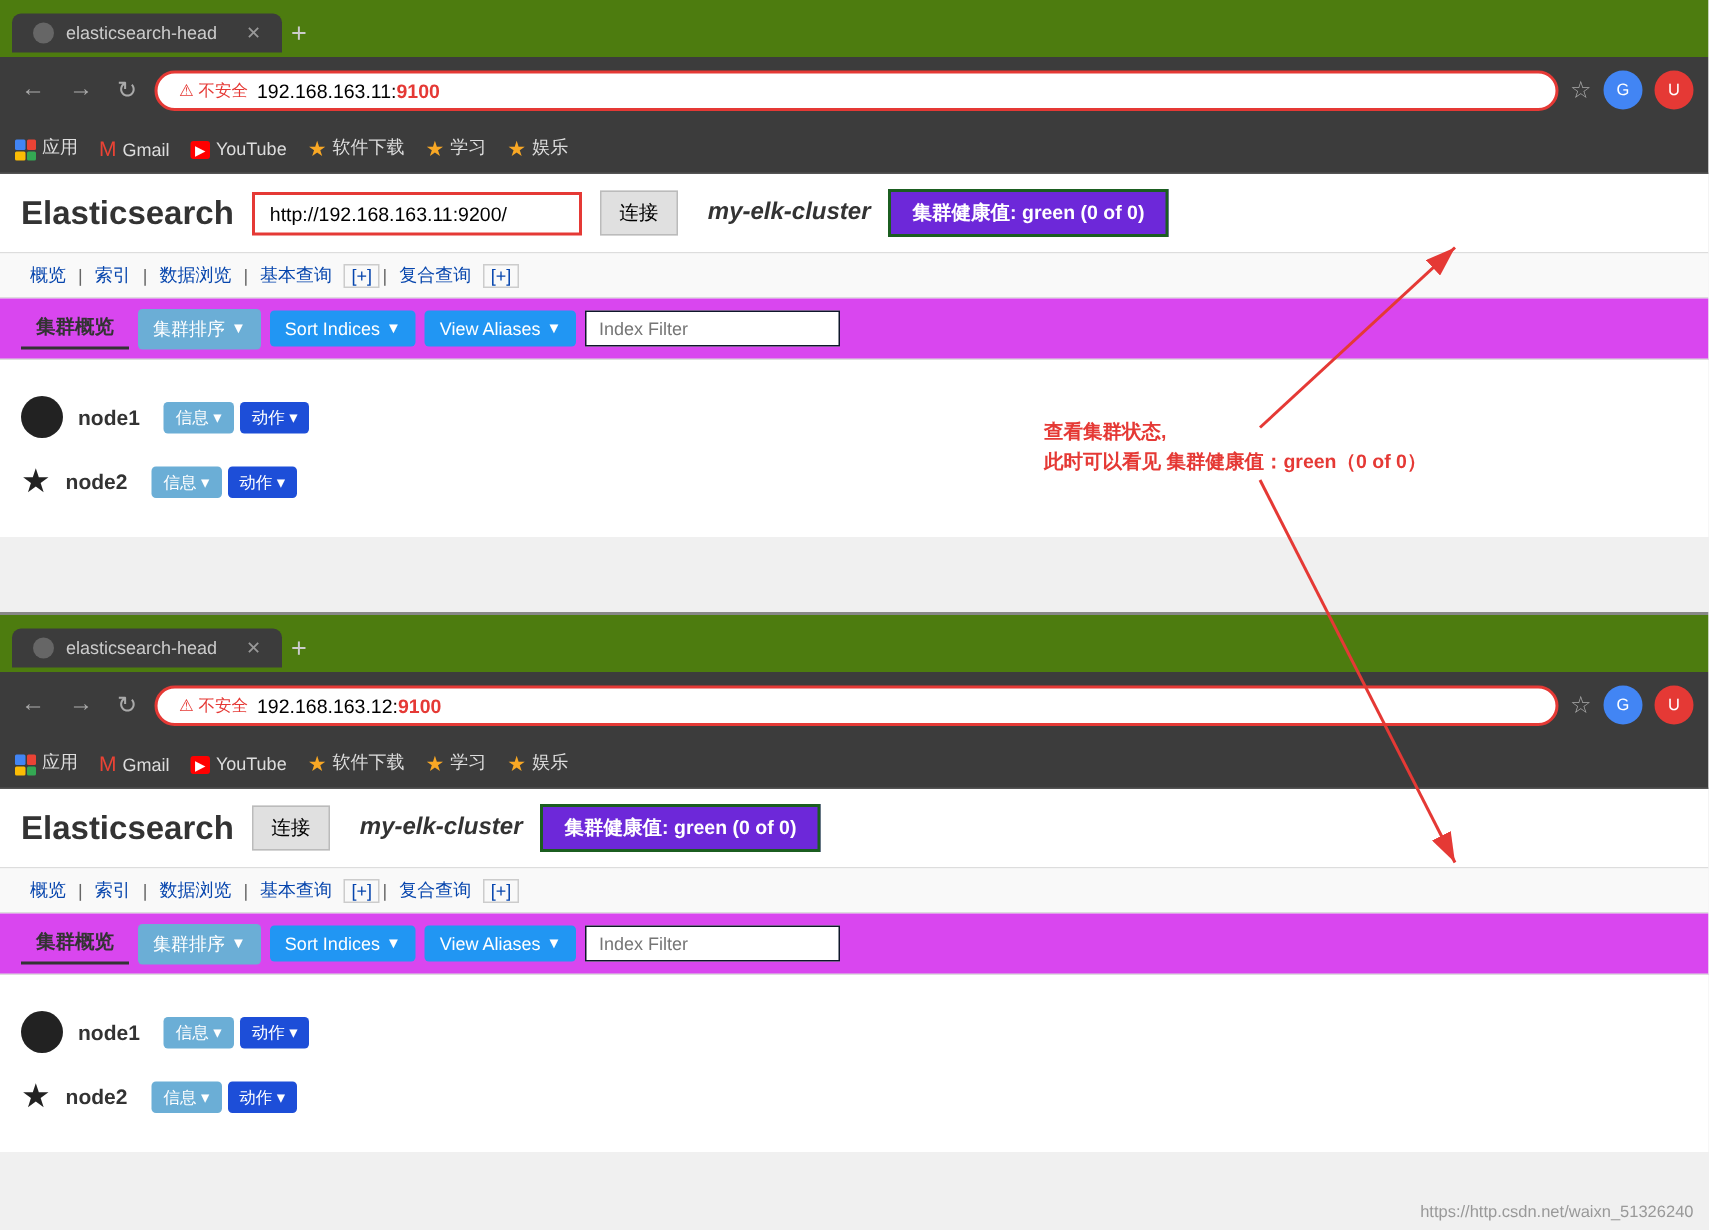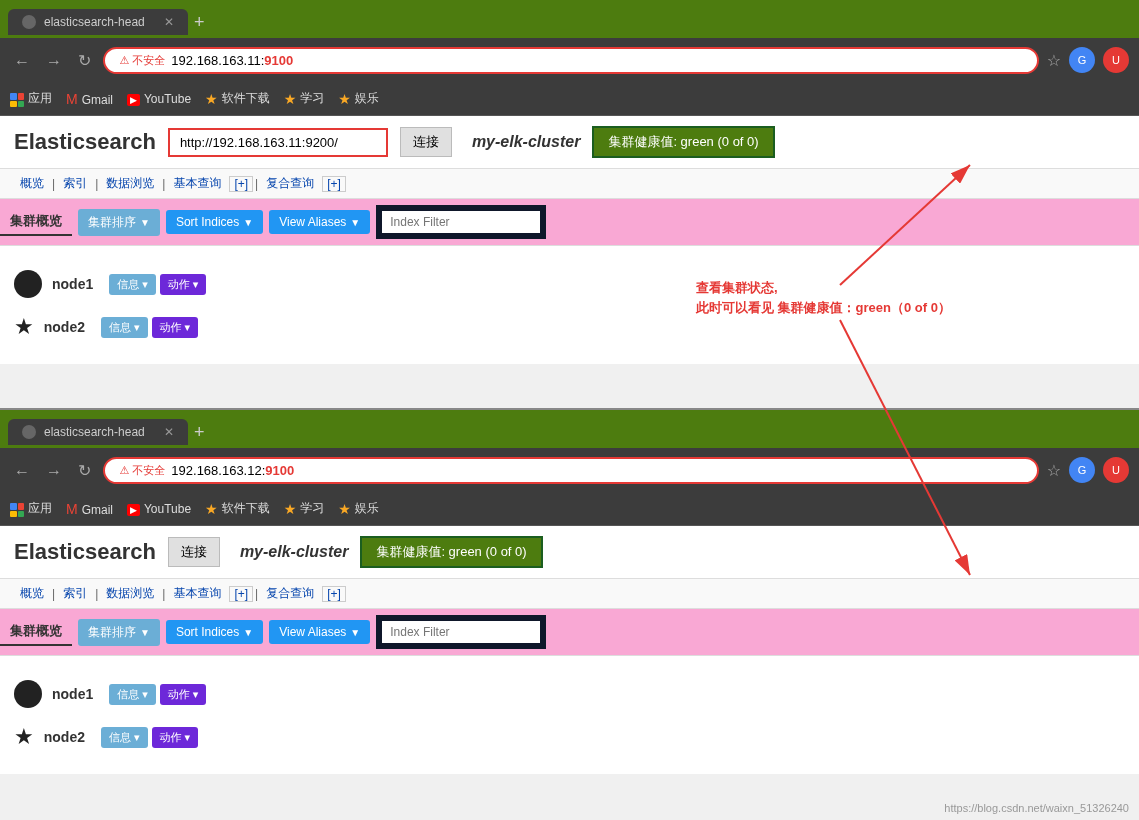--- a/index.html
+++ b/index.html
@@ -22,42 +22,42 @@
     .bookmarks-bar { display: flex; align-items: center; background: #3c3c3c; padding: 4px 10px; gap: 14px; height: 34px; border-bottom: 1px solid #555; }
     .bookmark-item { display: flex; align-items: flex-end; gap: 4px; color: #ddd; font-size: 12px; cursor: pointer; }
 
     
     .es-app { background: #fff; }
     .es-header { display: flex; align-items: center; padding: 10px 14px; gap: 12px; border-bottom: 1px solid #ddd; }
     .es-logo { font-size: 22px; font-weight: bold; color: #333; }
     .es-url-input { border: 2px solid #e53935; padding: 5px 10px; font-size: 13px; width: 220px; }
     .es-connect-btn { background: #e0e0e0; border: 1px solid #bbb; padding: 5px 12px; cursor: pointer; font-size: 13px; }
     .es-cluster-name { font-size: 16px; color: #333; font-weight: bold; margin-left: 8px; font-style: italic; }
-    .es-health-badge { background: #4d7c0f; color: #fff; padding: 5px 14px; font-size: 13px; font-weight: normal; border: 2px solid #1b5e20; }
+    .es-health-badge { background: #6d28d9; color: #fff; padding: 5px 14px; font-size: 13px; font-weight: bold; border: 2px solid #1b5e20; }
 
     .es-nav { display: flex; align-items: center; padding: 4px 14px; gap: 2px; border-bottom: 1px solid #ddd; background: #f9f9f9; }
     .es-nav-item { color: #0645ad; font-size: 12px; cursor: pointer; padding: 2px 6px; }
     .es-nav-sep { color: #666; font-size: 12px; }
     .es-nav-add { color: #0645ad; font-size: 12px; cursor: pointer; border: 1px solid #ccc; padding: 0px 4px; }
 
-    .es-toolbar { display: flex; align-items: center; padding: 6px 0; gap: 6px; border-bottom: 1px solid #ddd; background: #f9a8d4; }
+    .es-toolbar { display: flex; align-items: center; padding: 6px 14px; gap: 6px; border-bottom: 1px solid #ddd; background: #d946ef; }
     .es-toolbar-item { padding: 4px 10px; font-size: 13px; cursor: pointer; }
     .es-toolbar-active { font-weight: bold; color: #333; border-bottom: 2px solid #333; }
     .es-dropdown-btn { background: #6baed6; color: #fff; border: none; padding: 5px 10px; font-size: 12px; cursor: pointer; display: flex; align-items: center; gap: 4px; border-radius: 3px; }
     .es-dropdown-btn-blue { background: #2196F3; }
     .dropdown-arrow { font-size: 10px; }
-    .es-filter-input { border: 6px solid #0f172a; padding: 4px 8px; font-size: 12px; width: 170px; color: #999; }
+    .es-filter-input { border: 1px solid #0f172a; padding: 4px 8px; font-size: 12px; width: 170px; color: #999; }
 
     .es-content { padding: 16px 14px; background: #fff; }
     .node-item { display: flex; align-items: center; gap: 10px; padding: 8px 0; }
     .node-circle { width: 28px; height: 28px; border-radius: 50%; background: #222; display: inline-block; }
     .node-star { font-size: 22px; color: #222; }
     .node-name { font-weight: bold; font-size: 14px; color: #333; margin-right: 6px; }
     .node-info-btn { background: #6baed6; color: #fff; border: none; padding: 3px 8px; font-size: 11px; cursor: pointer; border-radius: 3px; display: flex; align-items: center; gap: 3px; }
-    .node-action-btn { background: #6d28d9; color: #fff; border: none; padding: 3px 8px; font-size: 11px; cursor: pointer; border-radius: 3px; display: flex; align-items: center; gap: 3px; }
+    .node-action-btn { background: #1d4ed8; color: #fff; border: none; padding: 3px 8px; font-size: 11px; cursor: pointer; border-radius: 3px; display: flex; align-items: center; gap: 3px; }
     .node-btn-group { display: flex; gap: 4px; }
 
     
     .browser-container { position: relative; width: 1139px; height: 820px; }
     .browser-top { position: absolute; top: 0; left: 0; width: 1139px; }
     .browser-bottom { position: absolute; top: 410px; left: 0; width: 1139px; }
 
     .watermark { position: absolute; bottom: 6px; right: 10px; font-size: 11px; color: #999; }
 
     
@@ -304,15 +304,15 @@
       <marker id="arrowhead2" markerWidth="10" markerHeight="7" refX="10" refY="3.5" orient="auto">
         <polygon points="0 0, 10 3.5, 0 7" fill="#e53935"></polygon>
       </marker>
     </defs>
 
     <line x1="840" y1="285" x2="970" y2="165" stroke="#e53935" stroke-width="2" marker-end="url(#arrowhead1)"></line>
 
     <line x1="840" y1="320" x2="970" y2="575" stroke="#e53935" stroke-width="2" marker-end="url(#arrowhead2)"></line>
   </svg>
 
-  <div class="watermark">https://blog.csdn.net/waixn_51326240</div>
+  <div class="watermark">https://http.csdn.net/waixn_51326240</div>
 
 </div>
 
 </body></html>

